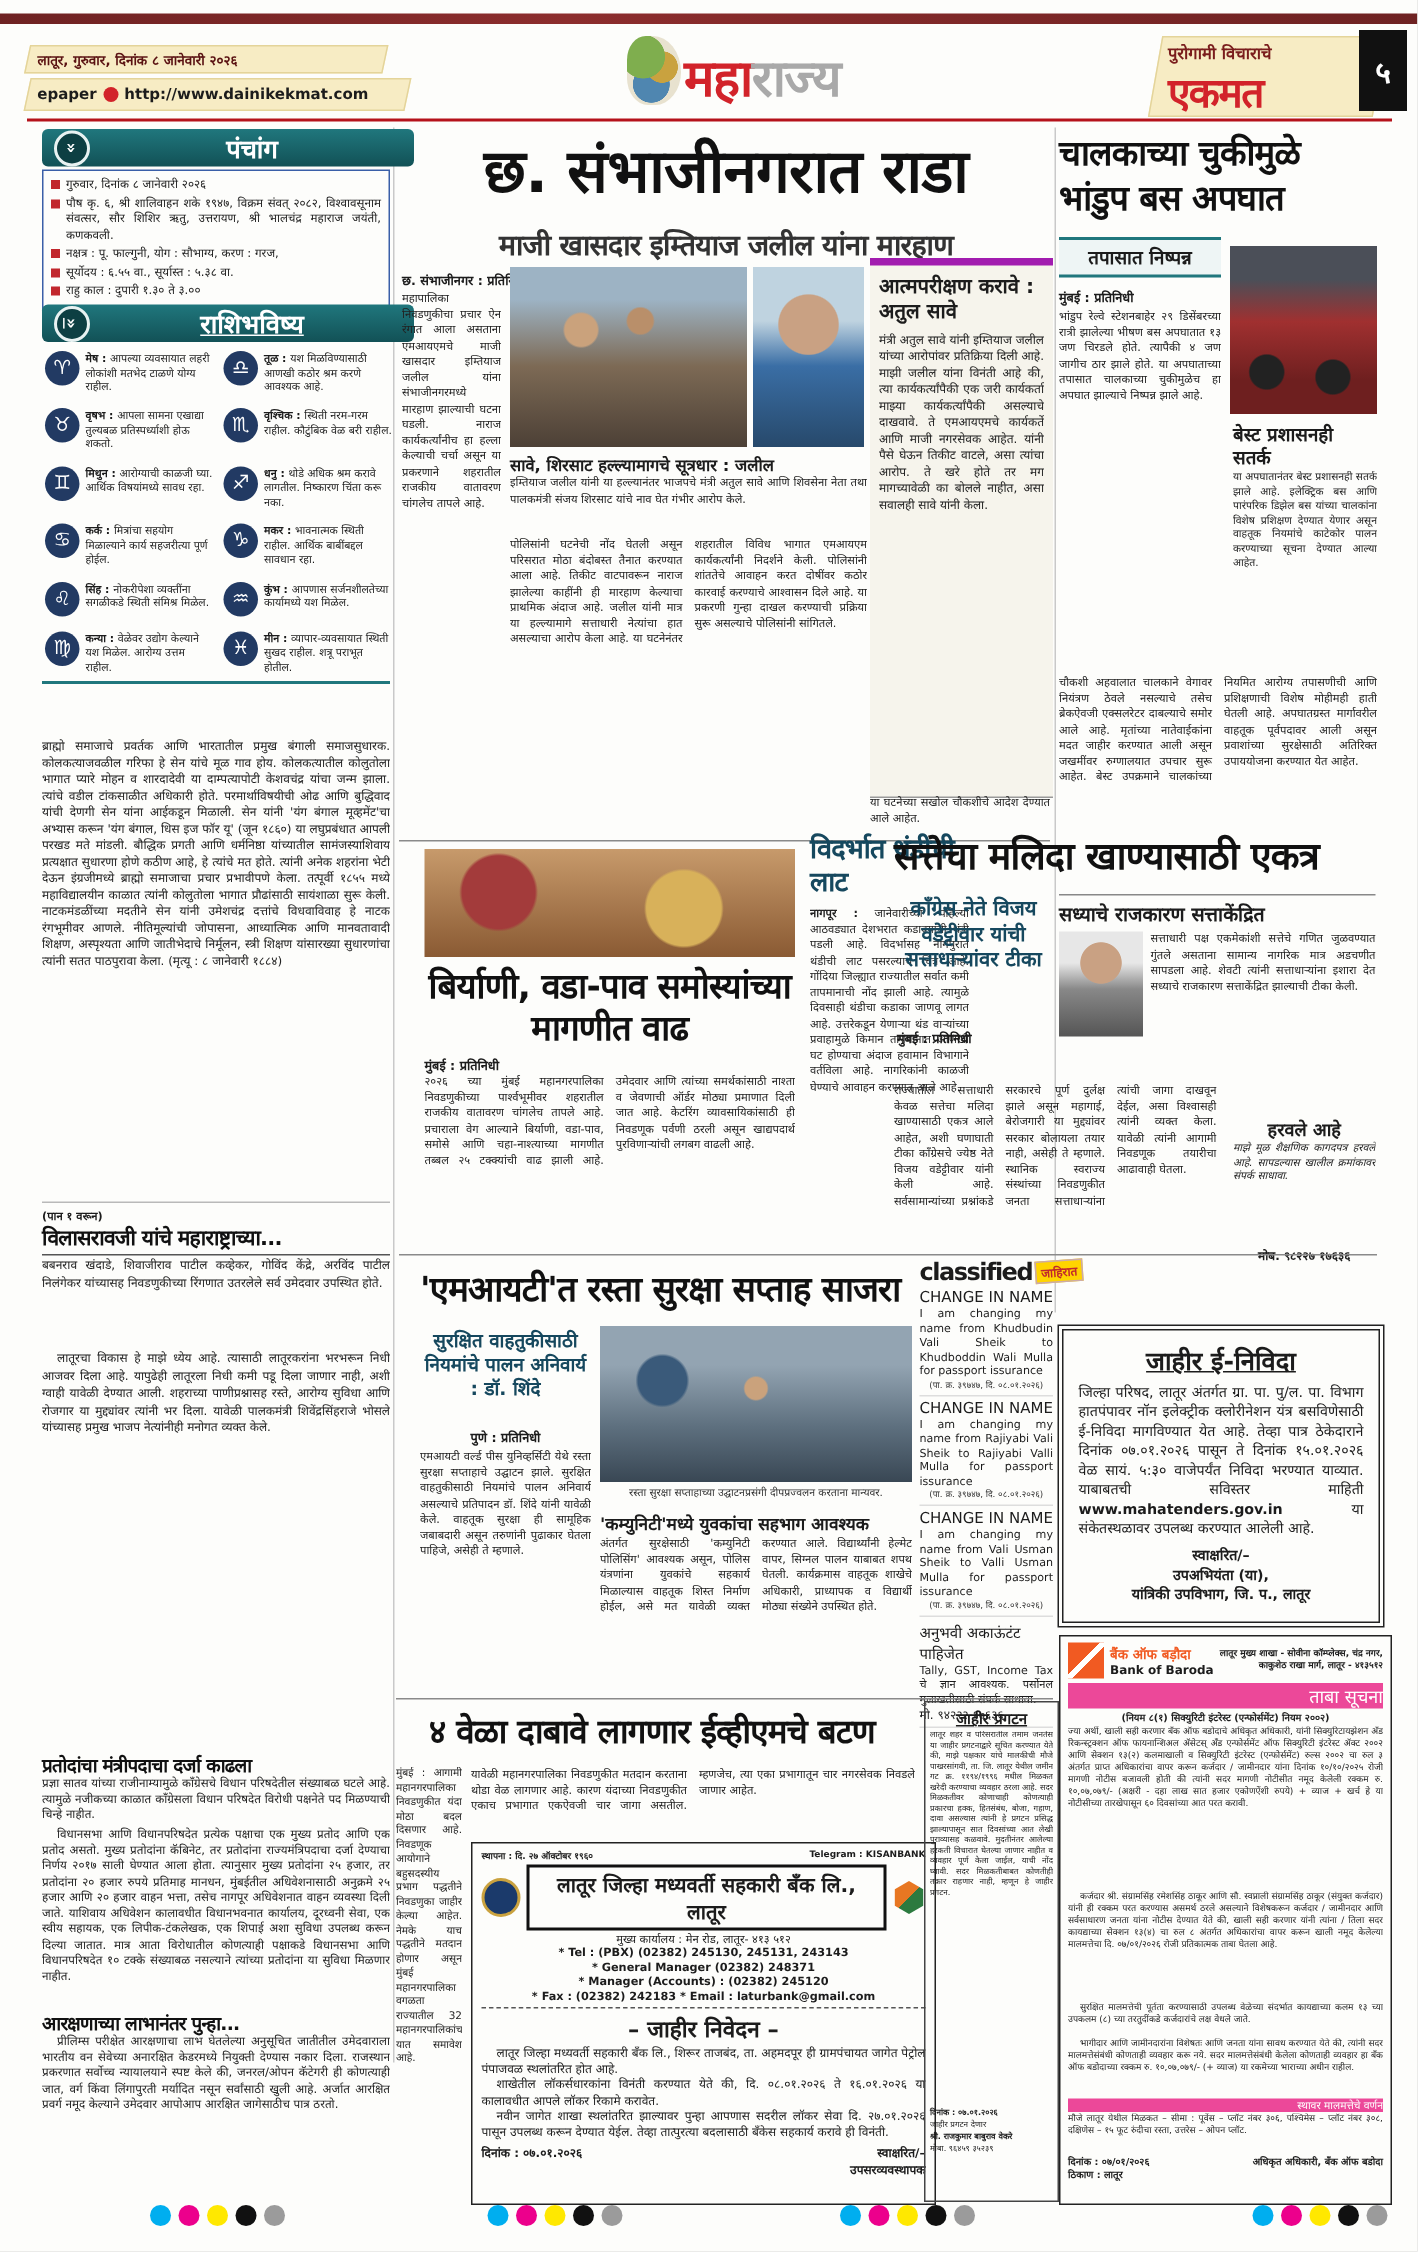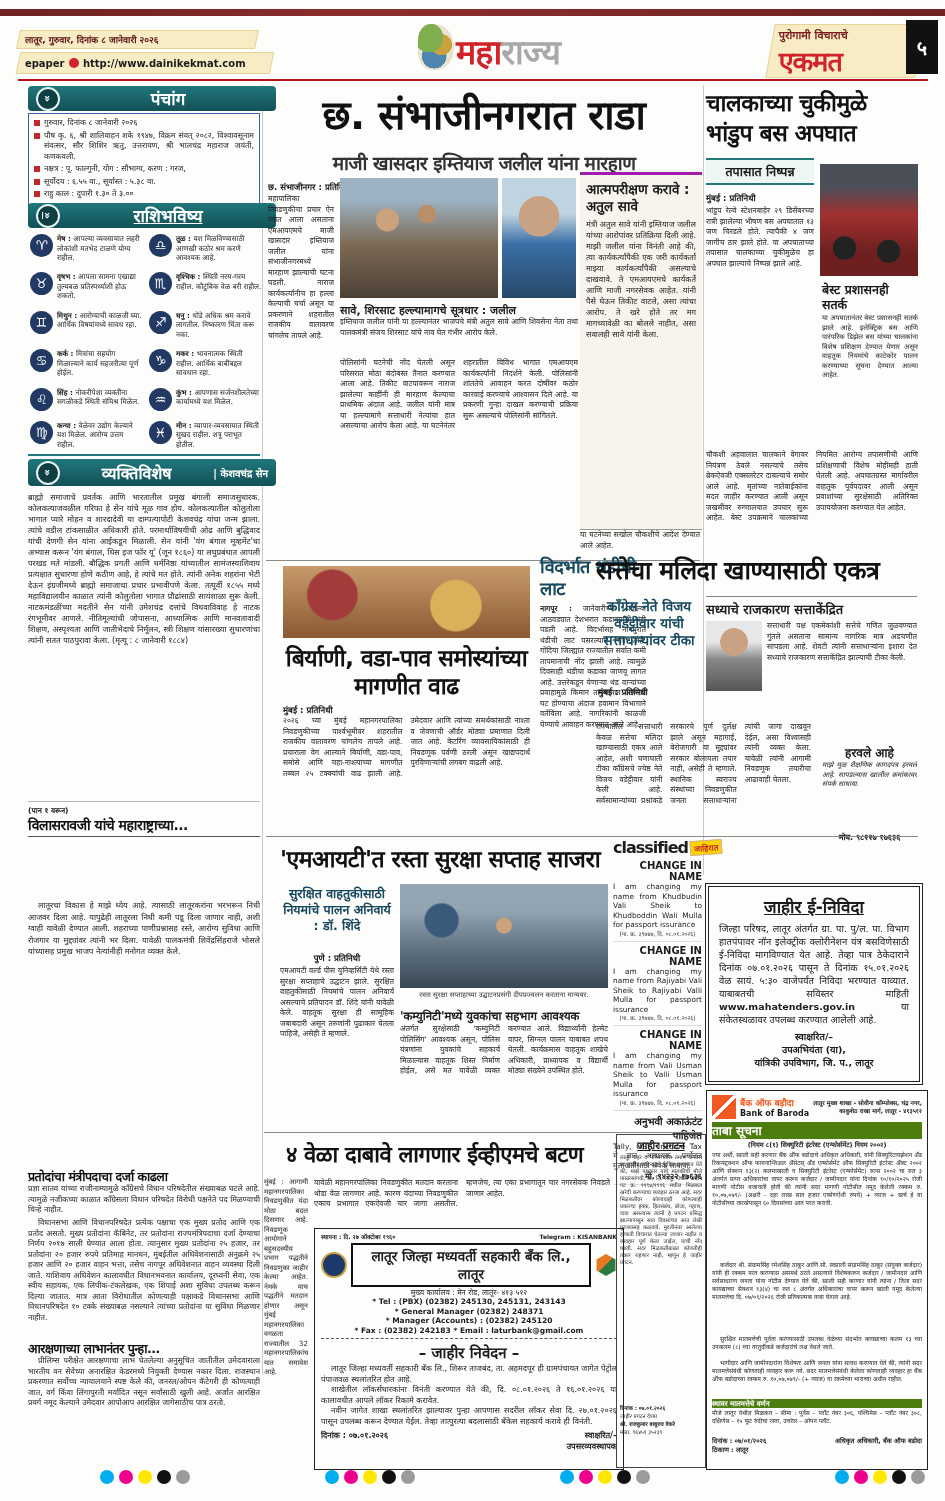--- a/index.html
+++ b/index.html
@@ -45,36 +45,36 @@
   .rcell{display:flex;gap:4px;align-items:flex-start;}
   .ricon{width:23px;height:23px;flex:0 0 23px;border-radius:50%;background:#223a63;color:#fff;
          display:flex;align-items:center;justify-content:center;font-size:13px;}
   .rtxt{font-size:7.2px;line-height:9.5px;}
   .rtxt b::after{content:" : ";}
   
   .kicker{border-top:2px solid #20777d;border-bottom:2px solid #20777d;background:#eef5f5;
           font-weight:bold;font-size:12.5px;text-align:center;padding:3px 4px;}
   .photo{background:#888;}
   .caption-title{font-weight:bold;font-size:11px;}
-  .sidebox{background:#f6f4ec;border-top:3px solid #a21caf;border-bottom:1px solid #999;padding:6px;}
+  .sidebox{background:#f6f4ec;border-top:5px solid #a21caf;border-bottom:1px solid #999;padding:6px;}
   .sidebox .sb-title{font-weight:bold;font-size:13.5px;line-height:17px;margin-bottom:4px;}
   .subhead-blue{font-weight:bold;color:#16485e;}
   
   .cl-logo{font-family:"DejaVu Sans",sans-serif;font-weight:bold;font-size:16px;letter-spacing:-1px;}
   .cl-tag{background:#ffd400;color:#c1272d;font-weight:bold;font-size:8px;padding:1px 3px;
           display:inline-block;transform:rotate(-4deg);border:1px solid #caa;}
   .cl-ad{border-bottom:1px solid #ddd;padding:3px 0;}
-  .cl-ad .t{font-weight:bold;font-size:10px;text-align:right;}
+  .cl-ad .t{font-weight:normal;font-size:10px;text-align:left;}
   .cl-ad .b{font-size:7.4px;line-height:9.5px;text-align:justify;}
   .cl-ad .f{font-size:5.8px;text-align:center;color:#333;}
   
   .tender-box{border:1px solid #222;outline:1px solid #222;outline-offset:2px;padding:8px 10px;}
   .bank-box{border:1.5px solid #222;padding:4px 6px;}
   .bob-box{border:1.5px solid #222;padding:4px 5px;}
-  .blackbar{background:#4d7c0f;color:#fff;font-weight:bold;text-align:left;}
+  .blackbar{background:#ec4899;color:#fff;font-weight:normal;text-align:right;}
   .tiny{font-size:6px;line-height:8px;}
   .prag-box{border:1px solid #444;padding:3px;}
   .prag-box .body{font-size:5.4px;line-height:7px;text-align:justify;}
   .regdots{display:flex;gap:5px;}
   .regdots i{width:14px;height:14px;border-radius:50%;display:block;}
   .d-c{background:#00aeef;} .d-m{background:#ec008c;} .d-y{background:#ffe800;}
   .d-k{background:#111;} .d-g{background:#9b9b9b;}
 </style>
 </head>
 <body>
@@ -206,32 +206,26 @@
         <span class="rtxt"><b>कन्या</b><span>वेळेवर उद्योग केल्याने यश मिळेल. आरोग्य उत्तम राहील.</span></span>
       </div>
 
       <div class="rcell">
         <span class="ricon">♓</span>
         <span class="rtxt"><b>मीन</b><span>व्यापार-व्यवसायात स्थिती सुखद राहील. शत्रू पराभूत होतील.</span></span>
       </div>
     </div>
   <div class="abs" style="left:28px;top:454px;width:232px;height:2px;background:#20777d;"></div>
 
-  <div class="abs sec-bar" style="left:28px;top:459px;width:232px;height:27px;">
-    <span class="chev-circle">
-        <span>»</span>
-      </span>
-    <span class="title" style="font-size:16px;">व्यक्तिविशेष</span>
-    <span style="font-size:10px;">| केशवचंद्र सेन</span>
-  </div>
   <div class="abs body-text jt" style="left:28px;top:492px;width:232px;height:306px;font-size:8px;line-height:11px;">ब्राह्मो समाजाचे प्रवर्तक आणि भारतातील प्रमुख बंगाली समाजसुधारक. कोलकत्याजवळील गरिफा हे सेन यांचे मूळ गाव होय. कोलकत्यातील कोलुतोला भागात प्यारे मोहन व शारदादेवी या दाम्पत्यापोटी केशवचंद्र यांचा जन्म झाला. त्यांचे वडील टांकसाळीत अधिकारी होते. परमार्थाविषयीची ओढ आणि बुद्धिवाद यांची देणगी सेन यांना आईकडून मिळाली. सेन यांनी 'यंग बंगाल मूव्हमेंट'चा अभ्यास करून 'यंग बंगाल, धिस इज फॉर यू' (जून १८६०) या लघुप्रबंधात आपली परखड मते मांडली. बौद्धिक प्रगती आणि धर्मनिष्ठा यांच्यातील सामंजस्याशिवाय प्रत्यक्षात सुधारणा होणे कठीण आहे, हे त्यांचे मत होते. त्यांनी अनेक शहरांना भेटी देऊन इंग्रजीमध्ये ब्राह्मो समाजाचा प्रचार प्रभावीपणे केला. तत्पूर्वी १८५५ मध्ये महाविद्यालयीन काळात त्यांनी कोलुतोला भागात प्रौढांसाठी सायंशाळा सुरू केली. नाटकमंडळींच्या मदतीने सेन यांनी उमेशचंद्र दत्तांचे विधवाविवाह हे नाटक रंगभूमीवर आणले. नीतिमूल्यांची जोपासना, आध्यात्मिक आणि मानवतावादी शिक्षण, अस्पृश्यता आणि जातीभेदाचे निर्मूलन, स्त्री शिक्षण यांसारख्या सुधारणांचा त्यांनी सतत पाठपुरावा केला. (मृत्यू : ८ जानेवारी १८८४)</div>
 
   <div class="abs rule-h" style="left:28px;top:801px;width:232px;"></div>
   <div class="abs bold" style="left:28px;top:805px;font-size:7.5px;">(पान १ वरून)</div>
   <div class="abs hl" style="left:28px;top:815px;width:232px;font-size:14px;border-bottom:1px solid #555;padding-bottom:2px;">विलासरावजी यांचे महाराष्ट्राच्या...</div>
+  <div class="abs body-text jt" style="left:28px;top:838px;width:232px;height:60px;font-size:8px;line-height:11.5px;">बबनराव खंदाडे, शिवाजीराव पाटील कव्हेकर, गोविंद केंद्रे, अरविंद पाटील निलंगेकर यांच्यासह निवडणुकीच्या रिंगणात उतरलेले सर्व उमेदवार उपस्थित होते.</div>
   <div class="abs body-text jt" style="left:28px;top:900px;width:232px;height:258px;font-size:8px;line-height:11.5px;text-indent:10px;">लातूरचा विकास हे माझे ध्येय आहे. त्यासाठी लातूरकरांना भरभरून निधी आजवर दिला आहे. यापुढेही लातूरला निधी कमी पडू दिला जाणार नाही, अशी ग्वाही यावेळी देण्यात आली. शहराच्या पाणीप्रश्नासह रस्ते, आरोग्य सुविधा आणि रोजगार या मुद्द्यांवर त्यांनी भर दिला. यावेळी पालकमंत्री शिवेंद्रसिंहराजे भोसले यांच्यासह प्रमुख भाजप नेत्यांनीही मनोगत व्यक्त केले.</div>
 
   <div class="abs hl" style="left:28px;top:1168px;width:232px;font-size:12.5px;">प्रतोदांचा मंत्रीपदाचा दर्जा काढला</div>
   <div class="abs body-text jt" style="left:28px;top:1184px;width:232px;height:32px;font-size:7.8px;line-height:10.5px;">प्रज्ञा सातव यांच्या राजीनाम्यामुळे काँग्रेसचे विधान परिषदेतील संख्याबळ घटले आहे. त्यामुळे नजीकच्या काळात काँग्रेसला विधान परिषदेत विरोधी पक्षनेते पद मिळण्याची चिन्हे नाहीत.</div>
   <div class="abs body-text jt" style="left:28px;top:1218px;width:232px;height:118px;font-size:7.8px;line-height:10.5px;text-indent:10px;">विधानसभा आणि विधानपरिषदेत प्रत्येक पक्षाचा एक मुख्य प्रतोद आणि एक प्रतोद असतो. मुख्य प्रतोदांना कॅबिनेट, तर प्रतोदांना राज्यमंत्रिपदाचा दर्जा देण्याचा निर्णय २०१७ साली घेण्यात आला होता. त्यानुसार मुख्य प्रतोदांना २५ हजार, तर प्रतोदांना २० हजार रुपये प्रतिमाह मानधन, मुंबईतील अधिवेशनासाठी अनुक्रमे २५ हजार आणि २० हजार वाहन भत्ता, तसेच नागपूर अधिवेशनात वाहन व्यवस्था दिली जाते. याशिवाय अधिवेशन कालावधीत विधानभवनात कार्यालय, दूरध्वनी सेवा, एक स्वीय सहायक, एक लिपीक-टंकलेखक, एक शिपाई अशा सुविधा उपलब्ध करून दिल्या जातात. मात्र आता विरोधातील कोणत्याही पक्षाकडे विधानसभा आणि विधानपरिषदेत १० टक्के संख्याबळ नसल्याने त्यांच्या प्रतोदांना या सुविधा मिळणार नाहीत.</div>
 
   <div class="abs hl" style="left:28px;top:1340px;width:232px;font-size:12.5px;">आरक्षणाच्या लाभानंतर पुन्हा...</div>
   <div class="abs body-text jt" style="left:28px;top:1356px;width:232px;height:100px;font-size:7.8px;line-height:10.5px;text-indent:10px;">प्रीलिम्स परीक्षेत आरक्षणाचा लाभ घेतलेल्या अनुसूचित जातीतील उमेदवाराला भारतीय वन सेवेच्या अनारक्षित केडरमध्ये नियुक्ती देण्यास नकार दिला. राजस्थान प्रकरणात सर्वोच्च न्यायालयाने स्पष्ट केले की, जनरल/ओपन कॅटेगरी ही कोणत्याही जात, वर्ग किंवा लिंगापुरती मर्यादित नसून सर्वांसाठी खुली आहे. अर्जात आरक्षित प्रवर्ग नमूद केल्याने उमेदवार आपोआप आरक्षित जागेसाठीच पात्र ठरतो.</div>
 
   <div class="abs hl ctr" style="left:268px;top:86px;width:432px;font-size:40px;line-height:58px;">छ. संभाजीनगरात राडा</div>

